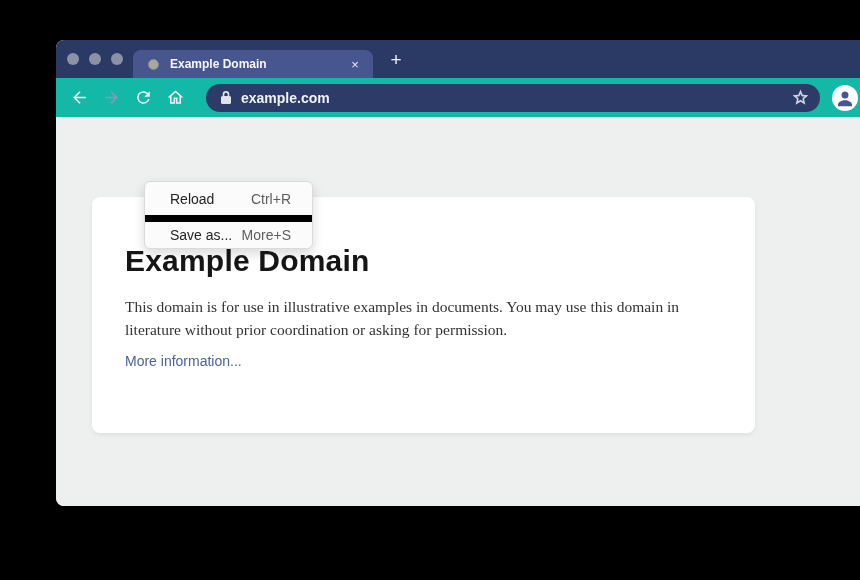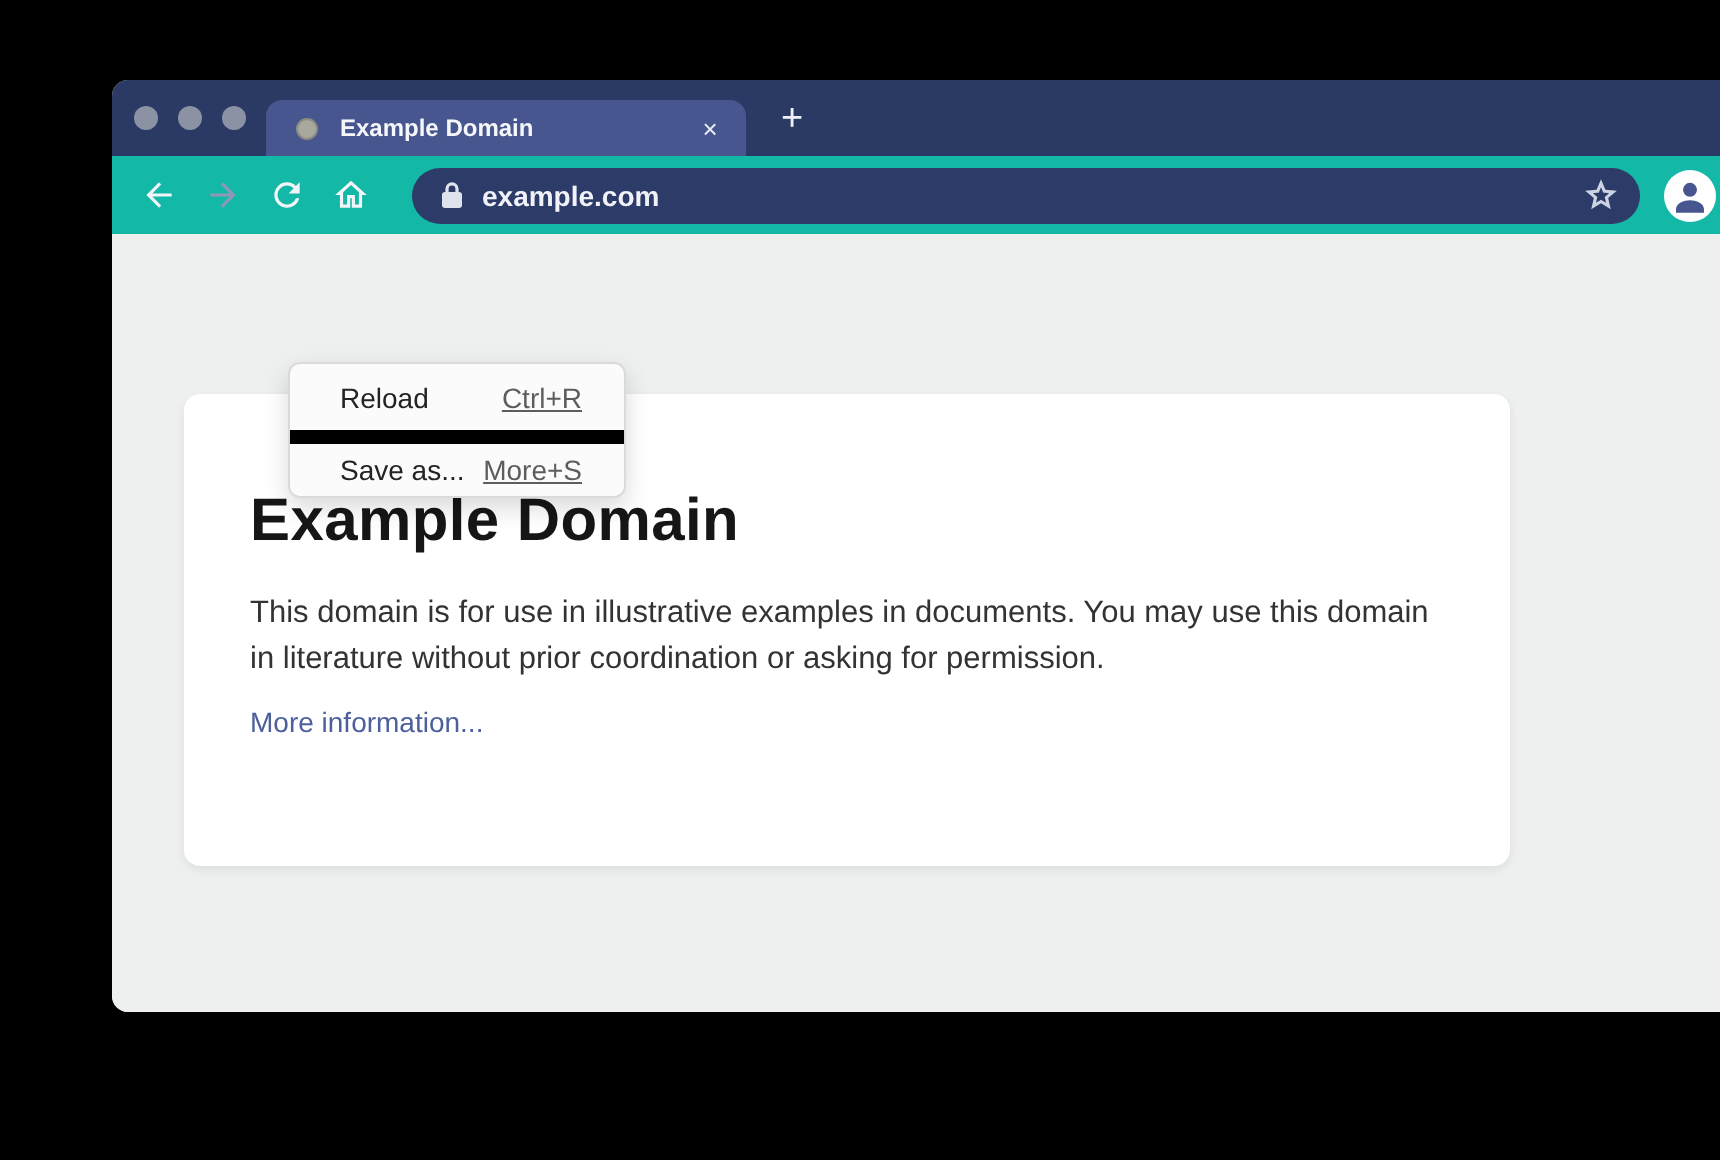--- a/index.html
+++ b/index.html
@@ -108,21 +108,21 @@
     box-shadow: 0 2px 5px rgba(0,0,0,.07);
     padding-left: 33px;
   }
   .card h1 {
     margin-top: 47px;
     font-size: 30px; font-weight: 700; color: #161616;
     letter-spacing: .2px;
   }
   .card p {
     margin-top: 18px; max-width: 592px;
-    font-size: 15.5px; line-height: 22.5px; color: #333;
+    font-size: 15.5px; line-height: 22.5px; color: #333; font-family: Liberation Serif, serif;
   }
   .card a {
     display: inline-block; margin-top: 12px;
     font-size: 14px; color: #4d609c; text-decoration: none;
   }
   
   .context-menu {
     position: absolute; left: 63px; top: 64px; width: 169px;
     background: #fbfbfb;
     border: 1px solid #dadada; border-radius: 6px;
@@ -130,21 +130,21 @@
     overflow: hidden;
     margin-left: 25px;
   }
   .menu-item {
     height: 33px;
     display: flex; align-items: center; justify-content: space-between;
     padding: 0 21px 0 25px;
     font-size: 14px; color: #242424;
   }
   .menu-item.divided { border-top: 7px solid #000000; }
-  .menu-item .shortcut { color: #5d5d5d; text-decoration: underline; }
+  .menu-item .shortcut { color: #5d5d5d; }
 </style>
 </head>
 <body>
 
 <div class="window">
 
   <div class="titlebar">
     <div class="traffic-lights">
       <span></span>
       <span></span>

